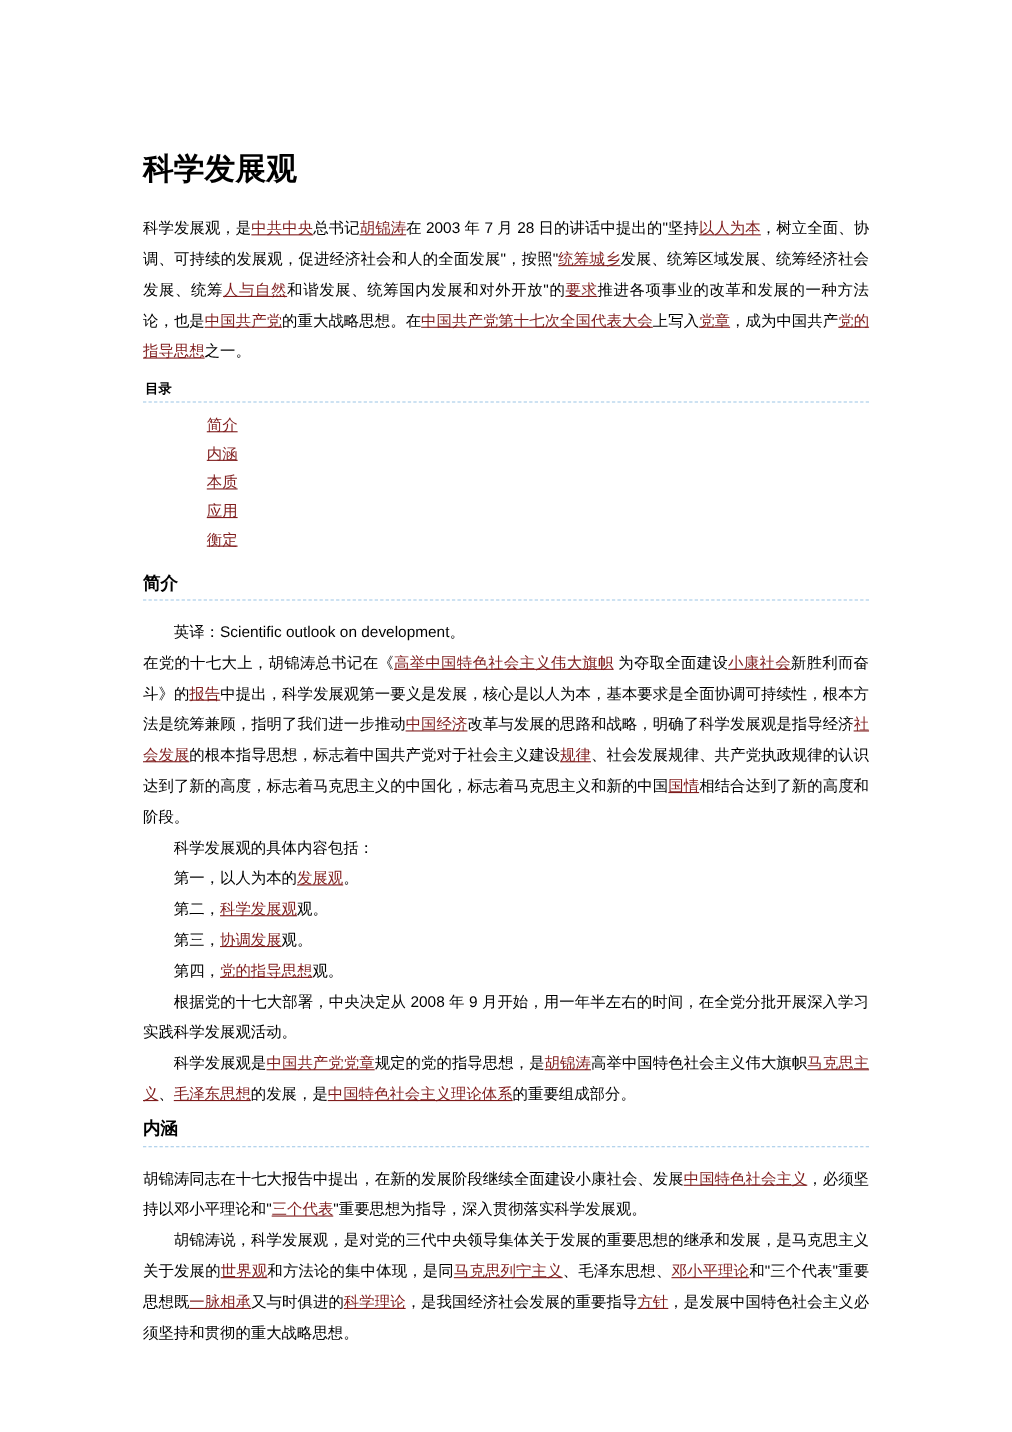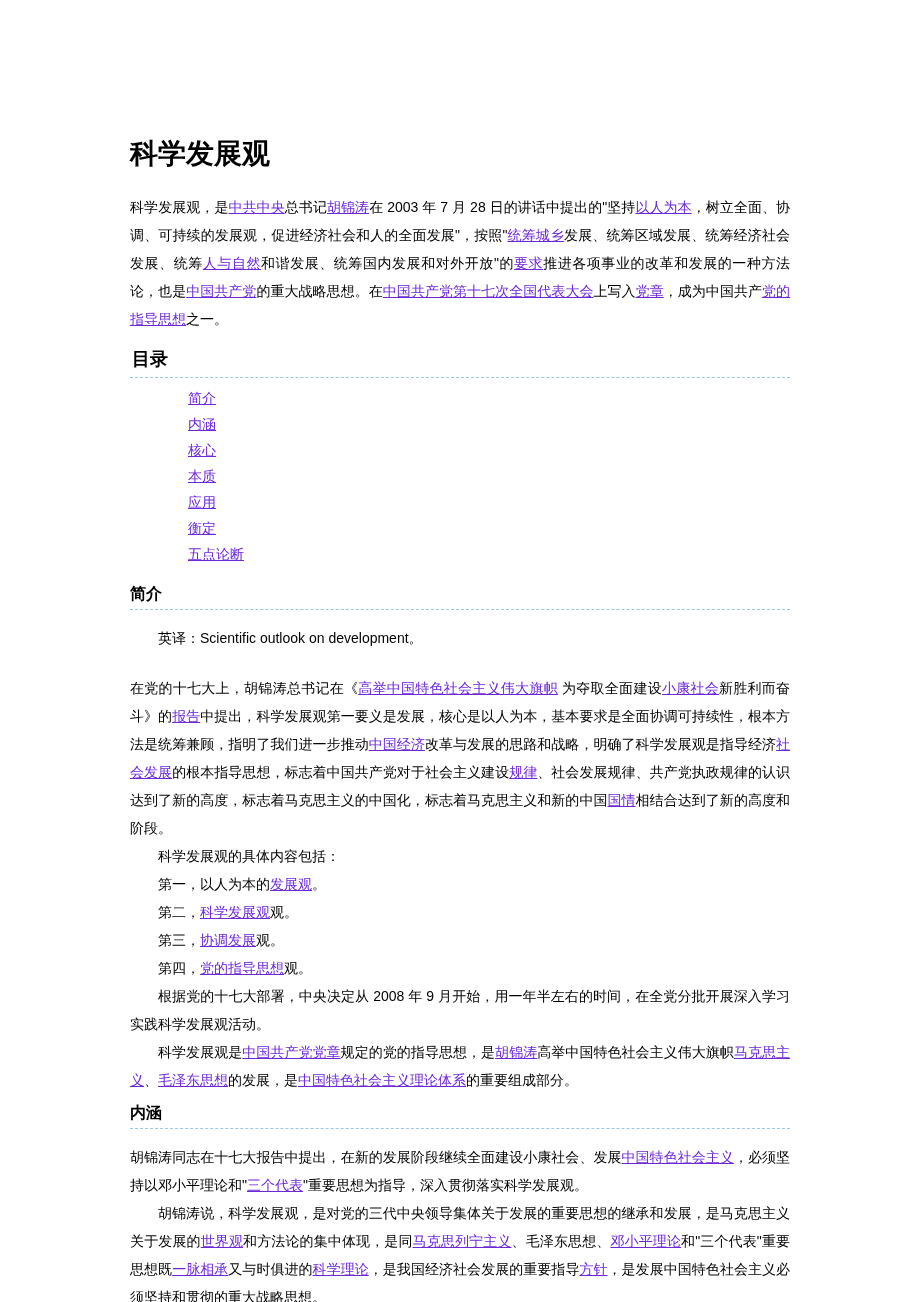--- a/index.html
+++ b/index.html
@@ -28,75 +28,72 @@
       font-weight: bold;
       margin-top: 6px;
       margin-bottom: 2px;
       line-height: 1.6;
     }
     .intro-para {
       margin-bottom: 8px;
       text-align: justify;
     }
     .toc-label {
-      font-size: 18px;
+      font-size: 12px;
       font-weight: bold;
       padding-left: 2px;
       margin-top: 6px;
     }
     .toc-box {
       border-top: 1px dashed #9cc5e6;
       padding: 8px 0 8px 58px;
       margin-bottom: 4px;
     }
     .toc-box div {
       line-height: 1.85;
     }
     .section-divider {
       border-bottom: 1px dashed #9cc5e6;
       margin-bottom: 14px;
     }
     a {
-      color: #6d28d9;
+      color: #7f1d1d;
       text-decoration: underline;
     }
     .body-para {
       text-align: justify;
       margin-bottom: 0;
     }
     .indent {
       text-indent: 2em;
     }
     .indent-line {
       padding-left: 2em;
       text-align: left;
     }
     .eng-line {
       padding-left: 2em;
-      margin-bottom: 22px;
     }
   </style>
 </head>
 <body>
 
 <h1>科学发展观</h1>
 
 <p class="intro-para">
   <span>科学发展观，是</span><a href="#">中共中央</a><span>总书记</span><a href="#">胡锦涛</a><span>在 2003 年 7 月 28 日的讲话中提出的"坚持</span><a href="#">以人为本</a><span>，树立全面、协调、可持续的发展观，促进经济社会和人的全面发展"，按照"</span><a href="#">统筹城乡</a><span>发展、统筹区域发展、统筹经济社会发展、统筹</span><a href="#">人与自然</a><span>和谐发展、统筹国内发展和对外开放"的</span><a href="#">要求</a><span>推进各项事业的改革和发展的一种方法论，也是</span><a href="#">中国共产党</a><span>的重大战略思想。在</span><a href="#">中国共产党第十七次全国代表大会</a><span>上写入</span><a href="#">党章</a><span>，成为中国共产</span><a href="#">党的指导思想</a><span>之一。</span>
 </p>
 
 <div class="toc-label">目录</div>
 <div class="toc-box">
   <div><a href="#">简介</a></div>
   <div><a href="#">内涵</a></div>
-  <div><a href="#">核心</a></div>
   <div><a href="#">本质</a></div>
   <div><a href="#">应用</a></div>
   <div><a href="#">衡定</a></div>
-  <div><a href="#">五点论断</a></div>
 </div>
 
 <h2>简介</h2>
 <div class="section-divider"></div>
 
 <p class="eng-line">英译：Scientific outlook on development。</p>
 
 <p class="body-para">
   <span>在党的十七大上，胡锦涛总书记在《</span><a href="#">高举中国特色社会主义伟大旗帜</a><span> 为夺取全面建设</span><a href="#">小康社会</a><span>新胜利而奋斗》的</span><a href="#">报告</a><span>中提出，科学发展观第一要义是发展，核心是以人为本，基本要求是全面协调可持续性，根本方法是统筹兼顾，指明了我们进一步推动</span><a href="#">中国经济</a><span>改革与发展的思路和战略，明确了科学发展观是指导经济</span><a href="#">社会发展</a><span>的根本指导思想，标志着中国共产党对于社会主义建设</span><a href="#">规律</a><span>、社会发展规律、共产党执政规律的认识达到了新的高度，标志着马克思主义的中国化，标志着马克思主义和新的中国</span><a href="#">国情</a><span>相结合达到了新的高度和阶段。</span>
 </p>

